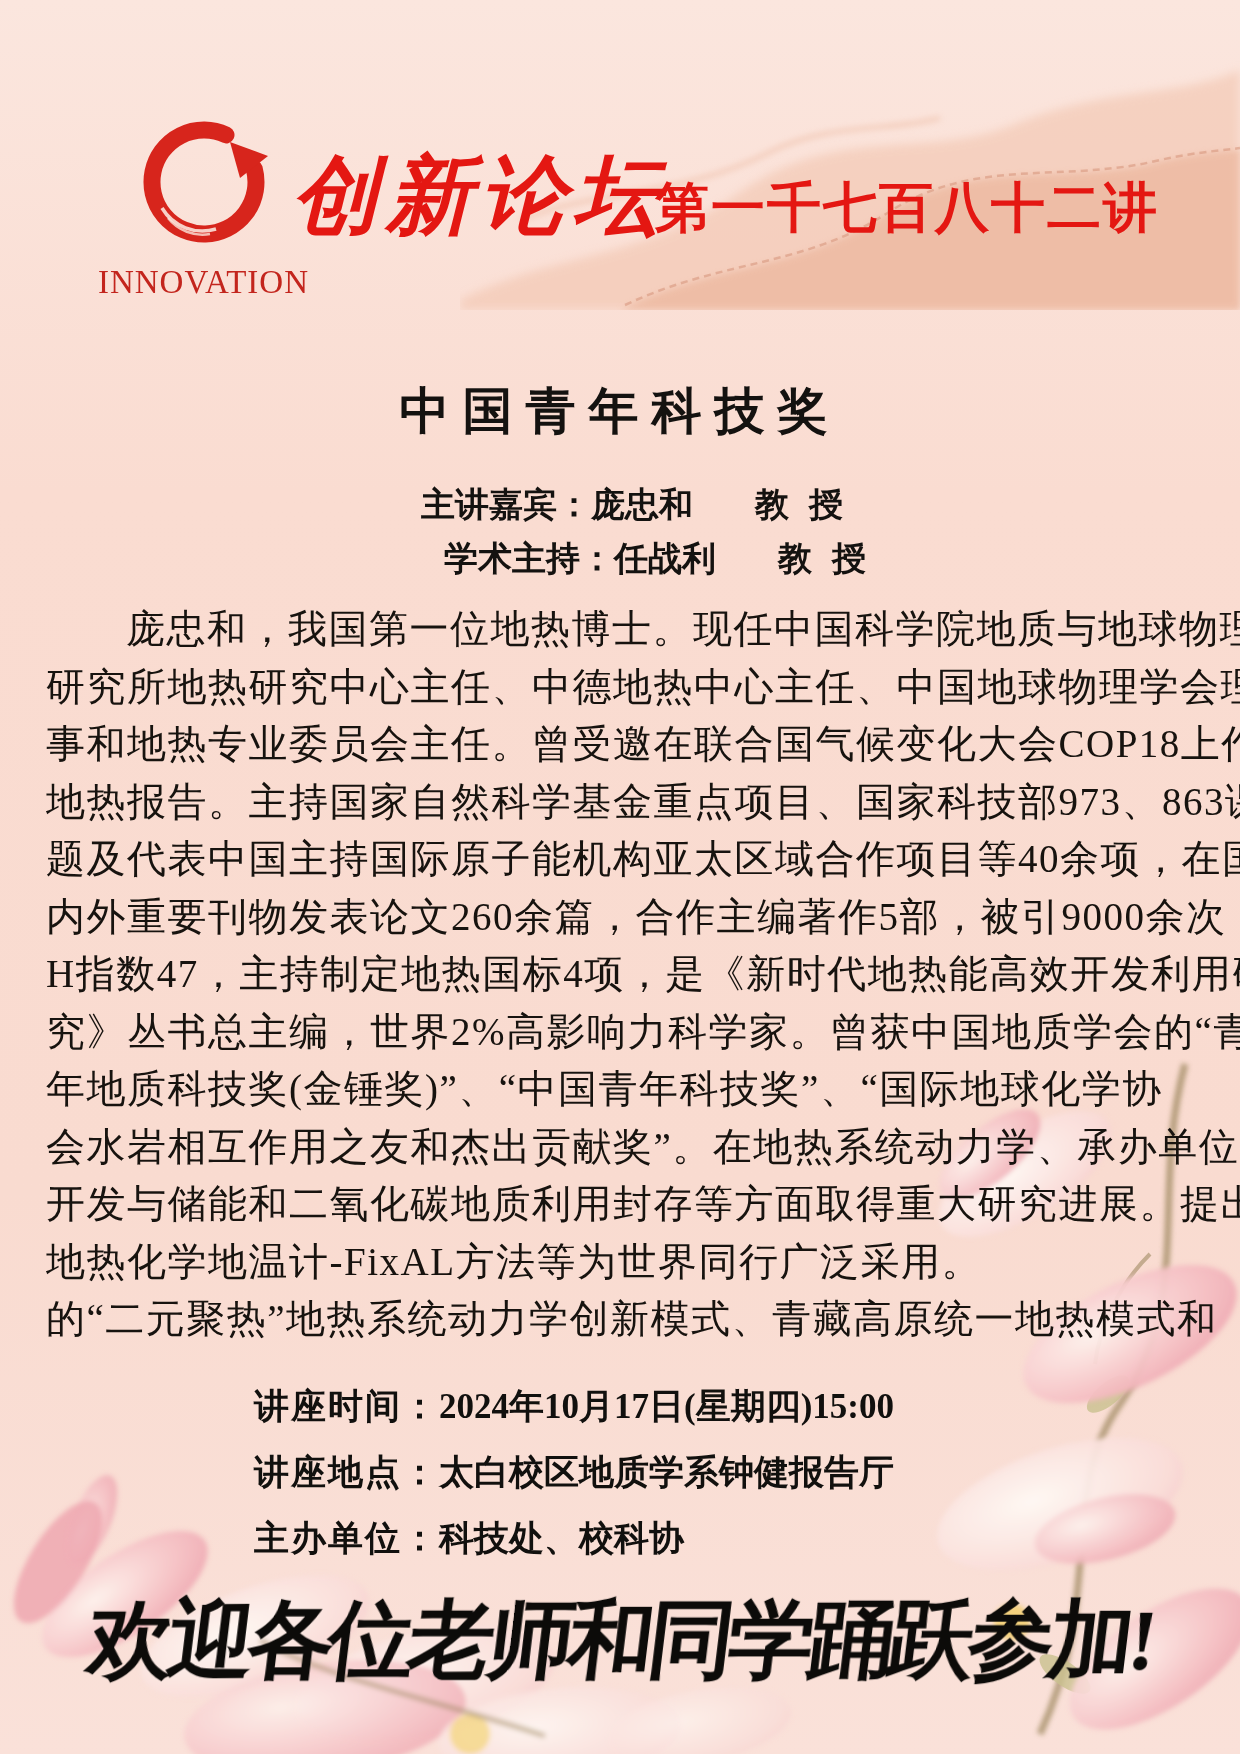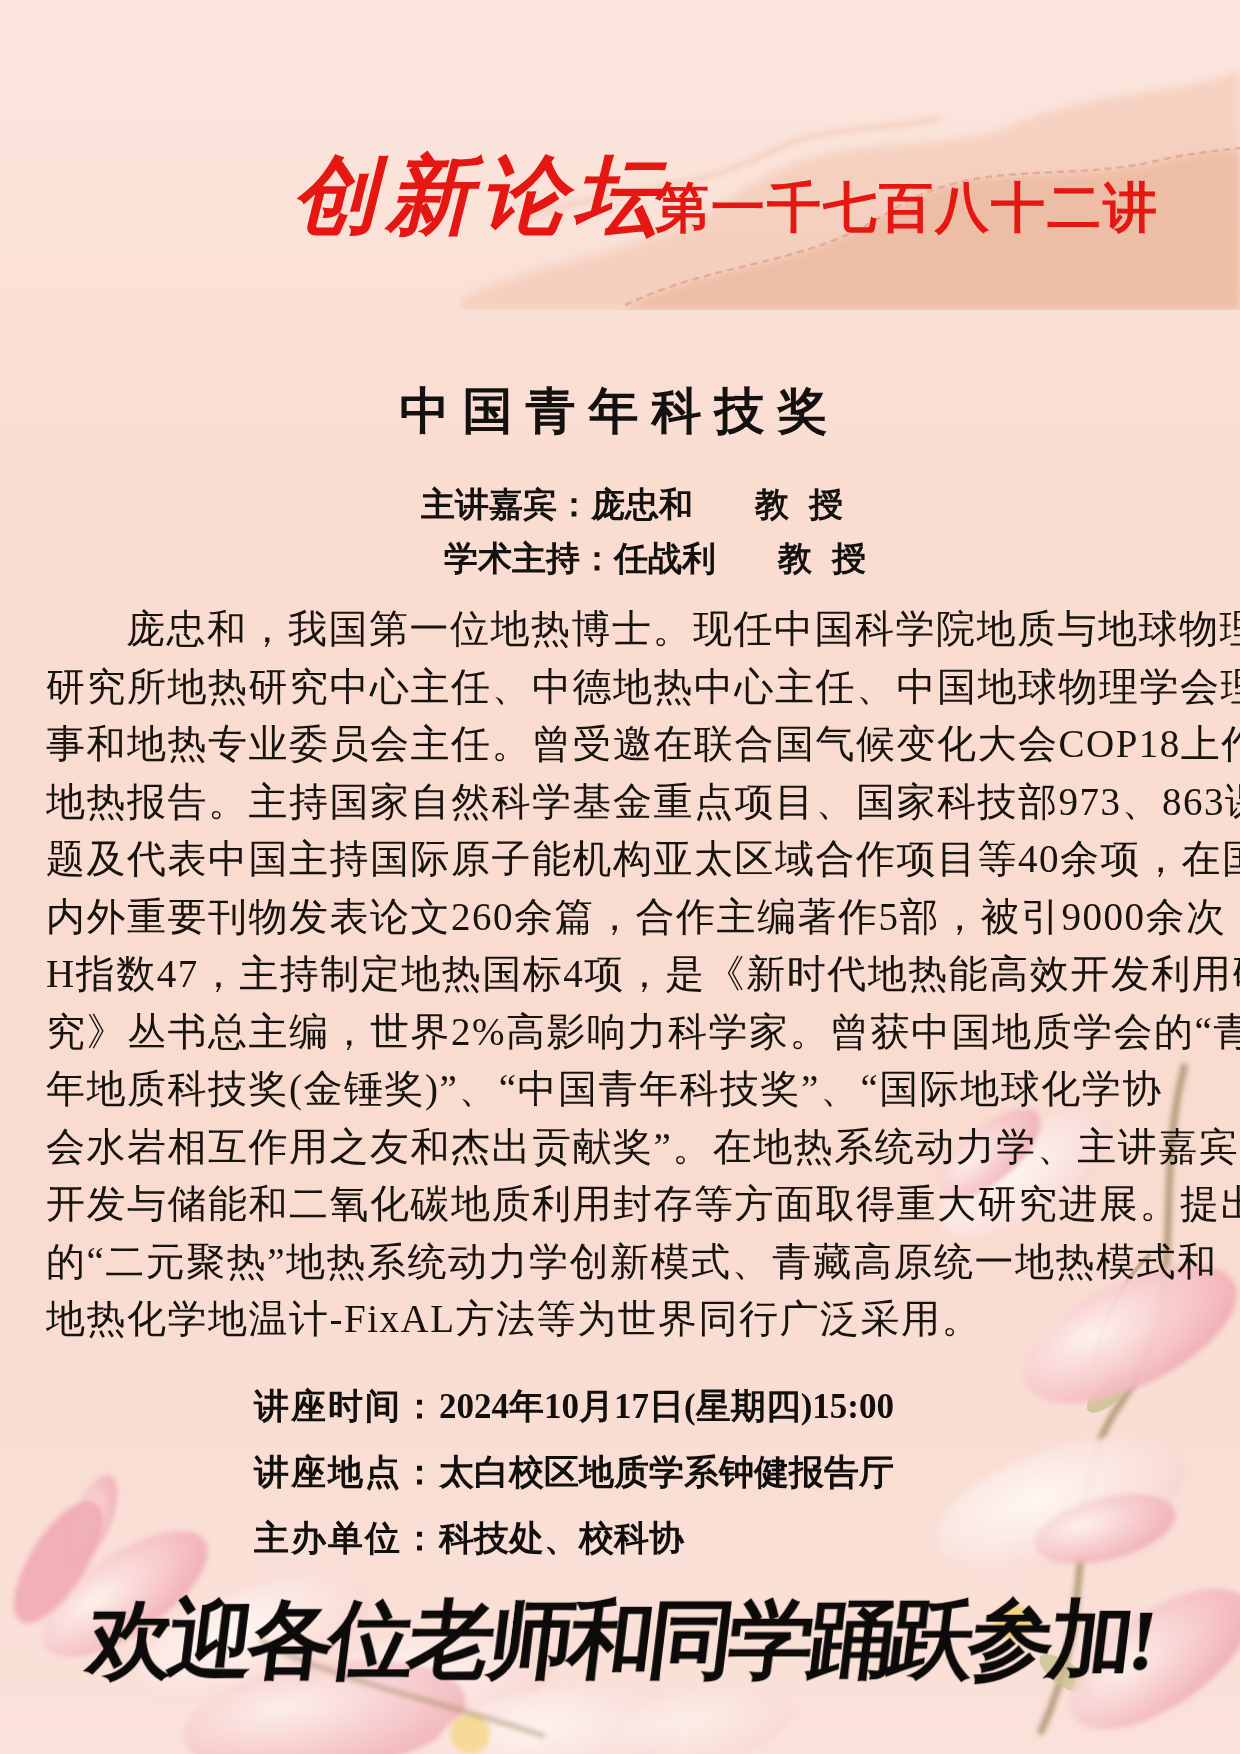--- a/index.html
+++ b/index.html
@@ -145,20 +145,29 @@
       <ellipse cx="255" cy="602" rx="120" ry="48" fill="url(#petalLight)" opacity="0.95" transform="rotate(-20 255 602)"></ellipse>
       <ellipse cx="425" cy="650" rx="132" ry="52" fill="url(#petalLight)" opacity="0.9" transform="rotate(-12 425 650)"></ellipse>
       <ellipse cx="325" cy="684" rx="142" ry="55" fill="url(#petalPink)" opacity="0.8" transform="rotate(-8 325 684)"></ellipse>
       <ellipse cx="560" cy="700" rx="122" ry="46" fill="url(#petalLight)" opacity="0.8" transform="rotate(-5 560 700)"></ellipse>
       <circle cx="470" cy="700" r="20" fill="#f4d478" opacity="0.7"></circle>
       <path d="M260,606 C330,646 430,664 545,702" stroke="#a08a62" stroke-width="5" fill="none" opacity="0.55"></path>
       <ellipse cx="700" cy="692" rx="92" ry="36" fill="url(#petalLight)" opacity="0.6" transform="rotate(-10 700 692)"></ellipse>
     </g>
   </svg>
 
+  <div class="logo-block">
+    <svg class="logo-mark" viewBox="0 0 160 160" aria-hidden="true">
+      <path d="M 102 24.9 A 52 52 0 1 0 130.2 58.5" stroke="#d7251c" stroke-width="17" fill="none" stroke-linecap="round"></path>
+      <polygon points="106,32 144,46 116,68" fill="#d7251c"></polygon>
+      <path d="M38,98 A 47 47 0 0 0 92,119" stroke="#fbe3da" stroke-width="3.5" fill="none" opacity="0.9"></path>
+      <path d="M44,108 A 44 44 0 0 0 86,124" stroke="#fbe3da" stroke-width="2.5" fill="none" opacity="0.8"></path>
+    </svg>
+    <div class="logo-word">INNOVATION</div>
+  </div>
 
   <div class="forum-title">创新论坛</div>
   <div class="lecture-no">第一千七百八十二讲</div>
 
   <div class="lec-title">中国青年科技奖</div>
 
   <div class="guest-row speaker">
     <span>主讲嘉宾：</span><span>庞忠和</span><span class="gap-wide"></span><span>教</span><span class="gap-small"></span><span>授</span>
   </div>
   <div class="guest-row host">
@@ -168,24 +177,24 @@
   <div class="bio">
     <div class="bio-line first">庞忠和，我国第一位地热博士。现任中国科学院地质与地球物理</div>
     <div class="bio-line">研究所地热研究中心主任、中德地热中心主任、中国地球物理学会理</div>
     <div class="bio-line">事和地热专业委员会主任。曾受邀在联合国气候变化大会COP18上作</div>
     <div class="bio-line">地热报告。主持国家自然科学基金重点项目、国家科技部973、863课</div>
     <div class="bio-line">题及代表中国主持国际原子能机构亚太区域合作项目等40余项，在国</div>
     <div class="bio-line">内外重要刊物发表论文260余篇，合作主编著作5部，被引9000余次，</div>
     <div class="bio-line">H指数47，主持制定地热国标4项，是《新时代地热能高效开发利用研</div>
     <div class="bio-line">究》丛书总主编，世界2%高影响力科学家。曾获中国地质学会的“青</div>
     <div class="bio-line">年地质科技奖(金锤奖)”、“中国青年科技奖”、“国际地球化学协</div>
-    <div class="bio-line">会水岩相互作用之友和杰出贡献奖”。在地热系统动力学、主讲嘉宾</div>
+    <div class="bio-line">会水岩相互作用之友和杰出贡献奖”。在地热系统动力学、承办单位</div>
     <div class="bio-line">开发与储能和二氧化碳地质利用封存等方面取得重大研究进展。提出</div>
+    <div class="bio-line">地热化学地温计-FixAL方法等为世界同行广泛采用。</div>
     <div class="bio-line">的“二元聚热”地热系统动力学创新模式、青藏高原统一地热模式和</div>
-    <div class="bio-line">地热化学地温计-FixAL方法等为世界同行广泛采用。</div>
   </div>
 
   <div class="details">
     <div class="detail-row">
       <span class="detail-label">讲座时间：</span><span class="detail-value">2024年10月17日(星期四)15:00</span>
     </div>
     <div class="detail-row">
       <span class="detail-label">讲座地点：</span><span class="detail-value">太白校区地质学系钟健报告厅</span>
     </div>
     <div class="detail-row">

